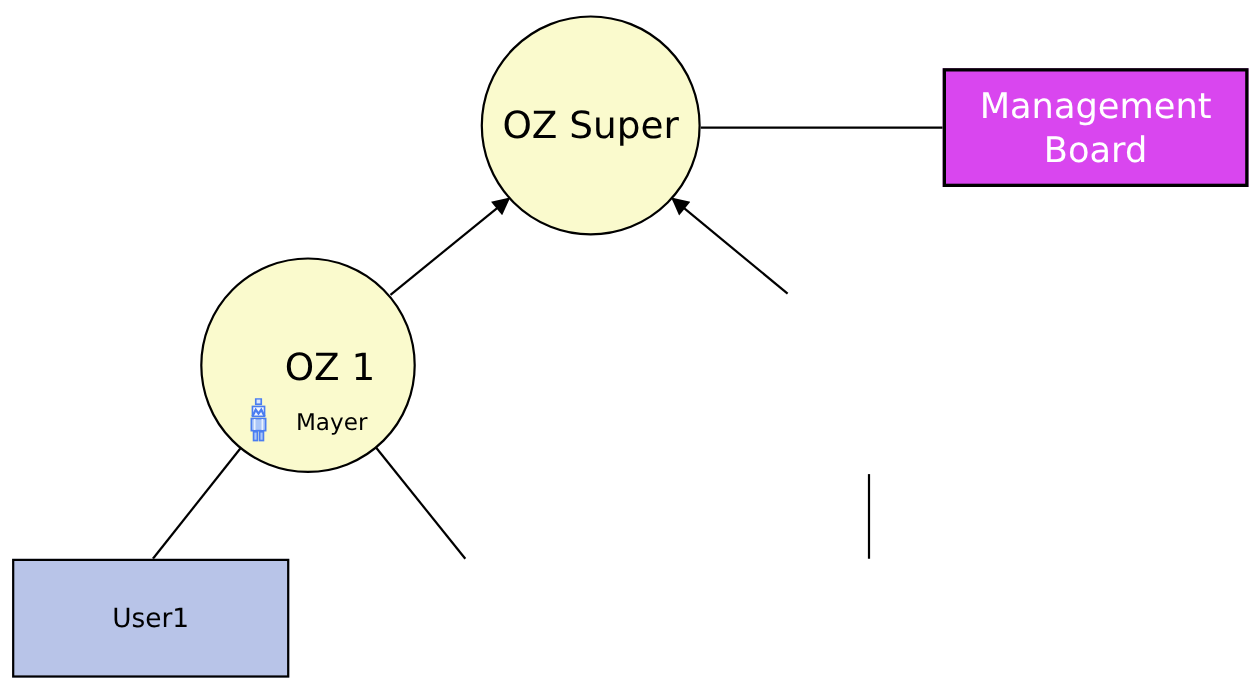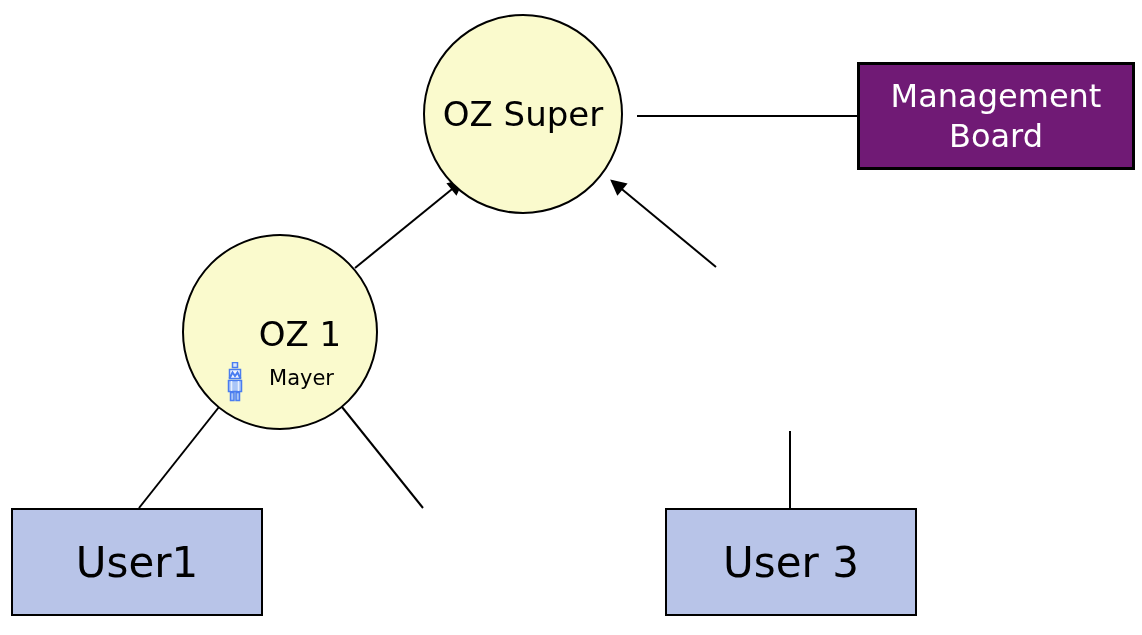--- a/index.html
+++ b/index.html
@@ -29,65 +29,65 @@
   }
   .circle-node {
     border: 2px solid #000000;
     border-radius: 50%;
     background: #FAFACD;
     display: flex;
     align-items: center;
     justify-content: center;
     font-size: 34px;
   }
-  #oz-super { left: 423px; top: 14px;  width: 200px; height: 200px; align-items: center; }
+  #oz-super { left: 437px; top: 14px;  width: 200px; height: 200px; align-items: center; }
   #oz1      { left: 182px; top: 234px; width: 196px; height: 196px; display: block; }
   #oz2      { left: 691px; top: 233px; width: 198px; height: 198px; }
 
   #oz1 .circle-label {
     position: absolute;
     left: 0; right: 0;
     top: 78px;
     text-align: center;
     font-size: 34px;
     padding-left: 40px;
   }
   .manager-row {
     position: absolute;
     left: 0; right: 0;
     top: 126px;
     display: flex;
-    align-items: flex-start;
+    align-items: center;
     justify-content: center;
     gap: 25px;
   }
   .manager-name {
     font-size: 21px;
     margin-top: 4px;
   }
   .rect-node {
     border: 2px solid #000000;
     display: flex;
     align-items: center;
     justify-content: center;
-    font-size: 42px;
+    font-size: 24px;
   }
   .user-box {
     background: #B8C4E8;
     width: 252px;
     height: 108px;
     top: 508px;
   }
   #user1 { left: 11px; }
   #user2 { left: 299px; width: 251px; }
   #user3 { left: 665px; }
   #management-board {
     left: 857px; top: 62px;
     width: 278px; height: 108px;
-    background: #701a75;
+    background: #d946ef;
     border: 3px solid #000000;
     color: #FFFFFF;
     text-align: center;
     font-size: 32px;
     line-height: 1.25;
     padding: 0 10px;
   }
 </style>
 </head>
 <body>
@@ -132,17 +132,14 @@
 
   <div id="management-board" class="node rect-node">
     <span>Management Board</span>
   </div>
 
   <div id="user1" class="node rect-node user-box">
     <span>User1</span>
   </div>
 
 
-  <div id="user3" class="node rect-node user-box">
-    <span>User 3</span>
-  </div>
 
 </div>
 
 </body></html>

